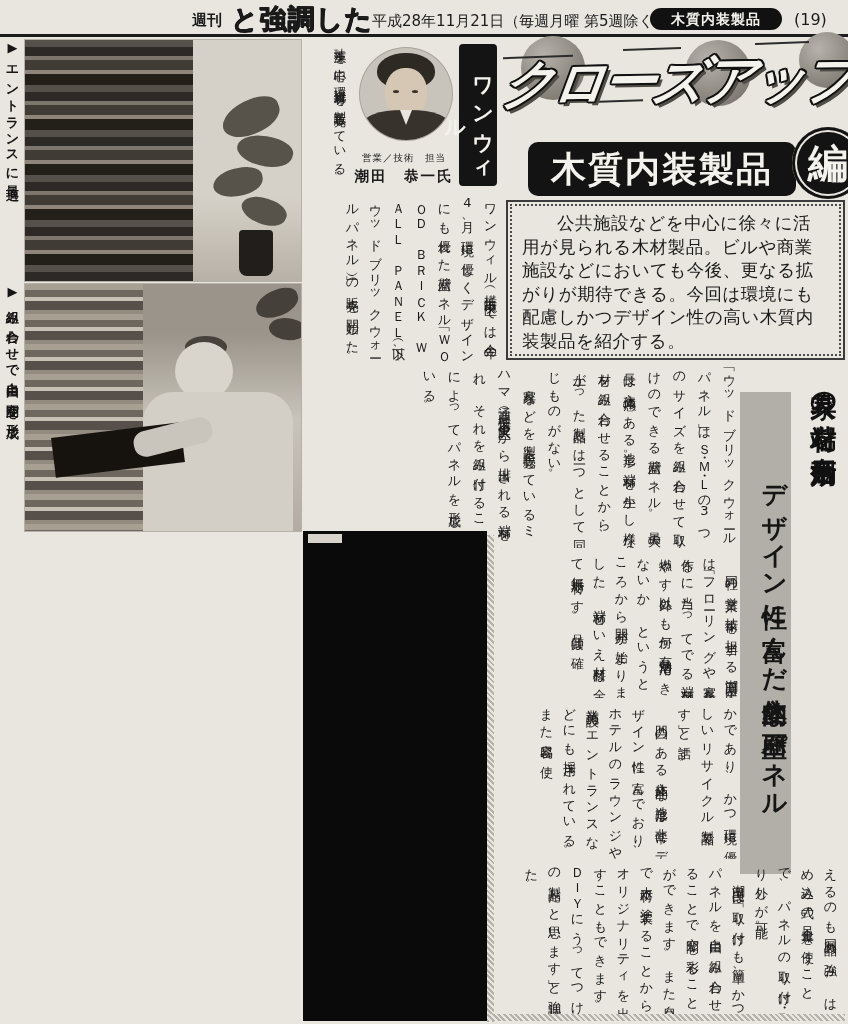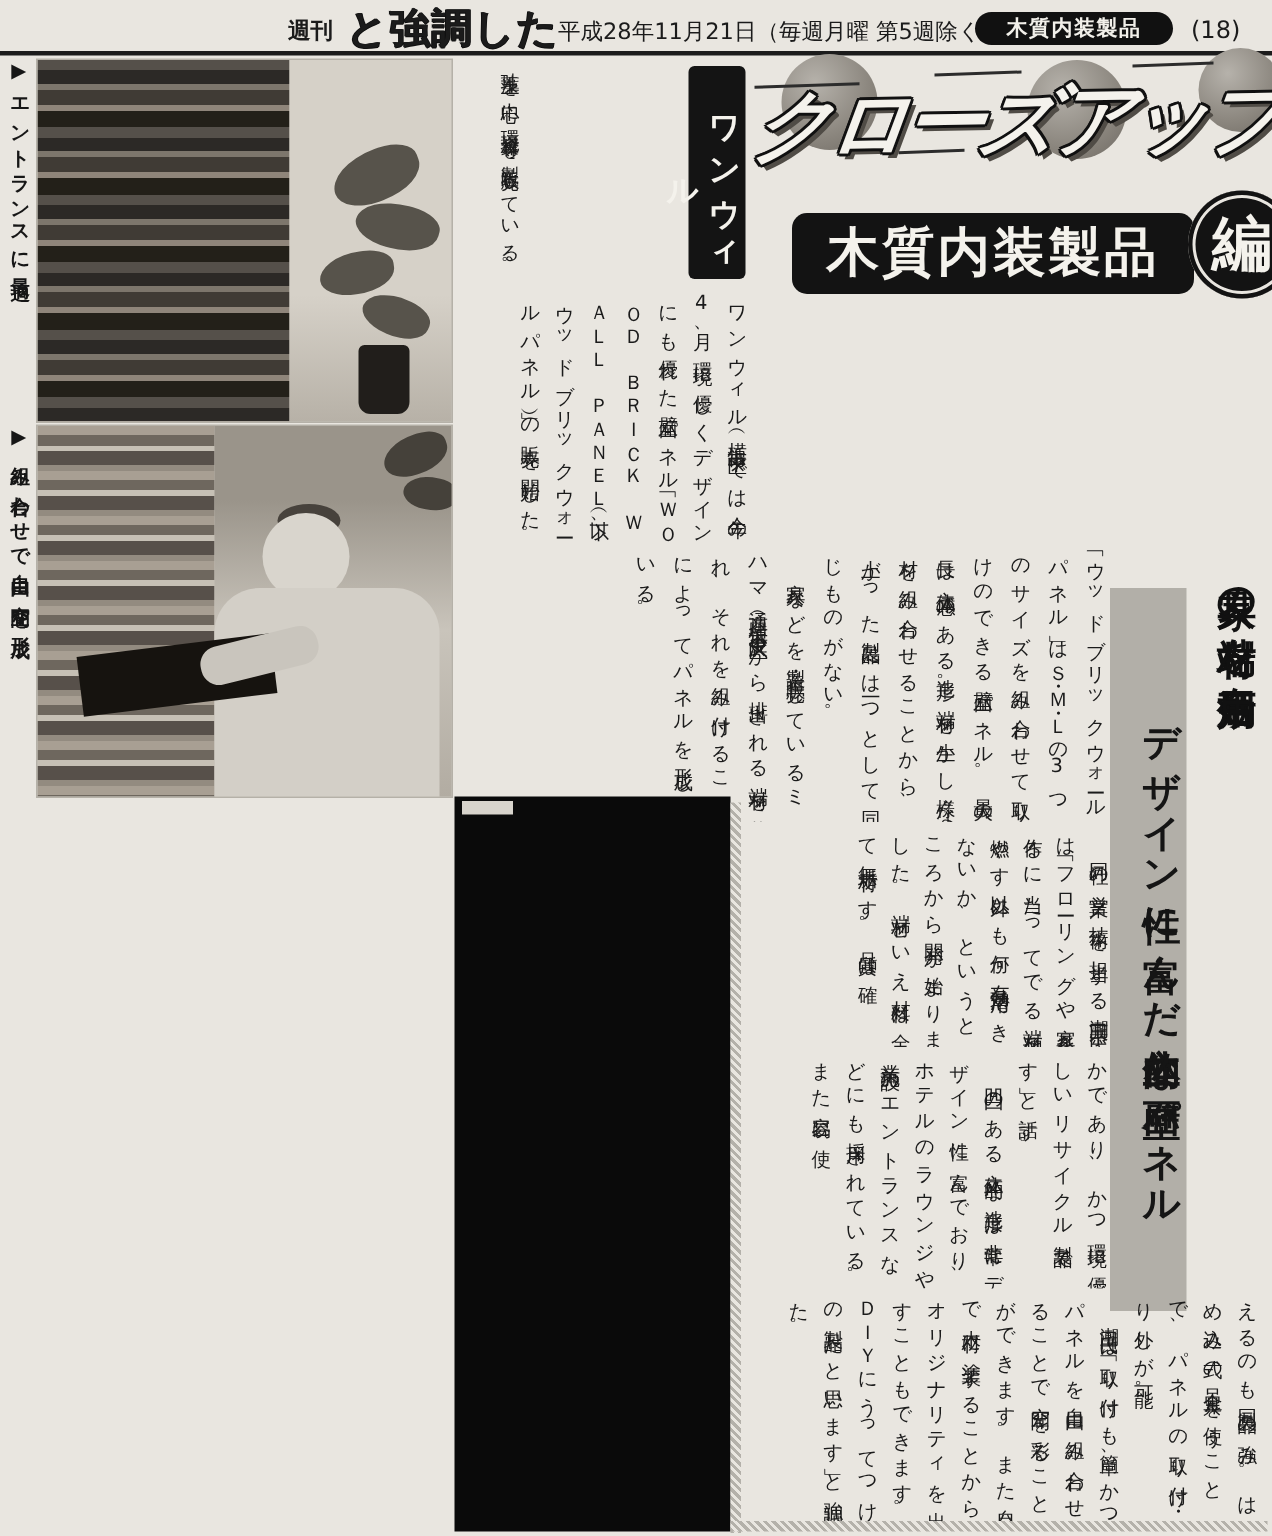--- a/index.html
+++ b/index.html
@@ -105,21 +105,21 @@
 </style>
 </head>
 <body>
 
 <div class="page">
 
   <div class="abs hdr-weekly">週刊</div>
   <div class="abs hdr-paper">と強調した</div>
   <div class="abs hdr-date">平成28年11月21日（毎週月曜 第5週除く）</div>
   <div class="abs hdr-badge">木質内装製品</div>
-  <div class="abs hdr-page">(18)</div>
+  <div class="abs hdr-page">(19)</div>
   <div class="abs hdr-rule"></div>
 
   <div class="abs vcap cap1">▶エントランスに最適</div>
   <div class="abs photo photo1">
     <div class="slats"></div>
     <div class="wallR"></div>
     <div class="leaf" style="left:196px;top:60px;width:60px;height:34px;transform:rotate(-20deg);"></div>
     <div class="leaf" style="left:212px;top:96px;width:56px;height:30px;transform:rotate(15deg);"></div>
     <div class="leaf" style="left:188px;top:128px;width:50px;height:28px;transform:rotate(-8deg);"></div>
     <div class="leaf" style="left:216px;top:158px;width:46px;height:26px;transform:rotate(24deg);"></div>
@@ -134,36 +134,49 @@
     <div class="leaf" style="left:244px;top:34px;width:36px;height:22px;transform:rotate(12deg);background:#45413a;"></div>
     <div class="p2-hair"></div>
     <div class="p2-head"></div>
     <div class="p2-body"></div>
     <div class="p2-panel"></div>
     <div class="p2-arm"></div>
   </div>
 
   <div class="abs company-desc">珪藻土を中心に環境資材等を製造販売している。</div>
 
+  <div class="abs portrait">
+    <div class="face-circle">
+      <div class="hair"></div>
+      <div class="face"></div>
+      <div class="eye" style="left:33px;top:42px;"></div>
+      <div class="eye" style="left:52px;top:42px;"></div>
+      <div class="suit"></div>
+      <div class="shirt"></div>
+    </div>
+    <div class="role-line">営業／技術　担当</div>
+    <div class="name-line">潮田　恭一氏</div>
+  </div>
 
   <div class="abs onewill">ワンウィル</div>
 
   <div class="abs logo-area">
     <div class="logo-circle" style="left:18px;top:6px;width:64px;height:64px;"></div>
     <div class="logo-circle" style="left:182px;top:10px;width:66px;height:66px;"></div>
     <div class="logo-circle" style="left:296px;top:2px;width:56px;height:56px;"></div>
     <div class="speedline" style="left:0px;top:26px;width:70px;"></div>
     <div class="speedline" style="left:120px;top:18px;width:58px;"></div>
     <div class="speedline" style="left:252px;top:12px;width:54px;"></div>
     <div class="speedline" style="left:96px;top:70px;width:44px;"></div>
     <div class="logo-text">クローズアップ</div>
   </div>
   <div class="abs series-bar">木質内装製品</div>
   <div class="abs hen-circle">編</div>
 
+  <div class="abs intro-box">公共施設などを中心に徐々に活用が見られる木材製品。ビルや商業施設などにおいても今後、更なる拡がりが期待できる。今回は環境にも配慮しかつデザイン性の高い木質内装製品を紹介する。</div>
 
   <div class="abs kicker">家具の端材を有効活用</div>
   <div class="abs main-hl">デザイン性に富んだ立体的な壁面パネル</div>
 
   <div class="abs vband band1">ワンウィル（横浜市中区）では今年の4月、環境に優しくデザイン性にも優れた壁面パネル「ＷＯＯＤ　ＢＲＩＣＫ　ＷＡＬＬ　ＰＡＮＥＬ（以下、ウッドブリックウォールパネル）」の販売を開始した。</div>
   <div class="abs vband band2">「ウッドブリックウォールパネル」はＳ・Ｍ・Ｌの3つのサイズを組み合わせて取り付けのできる壁面パネル。最大の特長は立体感のある造形。端材を生かし様々な木材を組み合わせることから、出来上がった製品には一つとして同じものがない。
 　家具などを製造・販売しているミハマ通商（横浜市金沢区）から排出される端材を仕入れ、それを組み付けることによってパネルを形成している。</div>
   <div class="abs vband band3">　同社の営業／技術を担当する潮田恭一氏は「フローリングや家具を作るに当たってでる端材を燃やす以外にも何か有効活用できないか、というところから開発が始まりました。端材といえ材料は全て無垢材です。品質は確</div>
   <div class="abs vband band4">かであり、かつ環境に優しいリサイクル製品です」と話す。
 　凹凸のある立体的な造形は非常にデザイン性に富んでおり、ホテルのラウンジや商業施設のエントランスなどにも採用されている。また容易に使</div>

